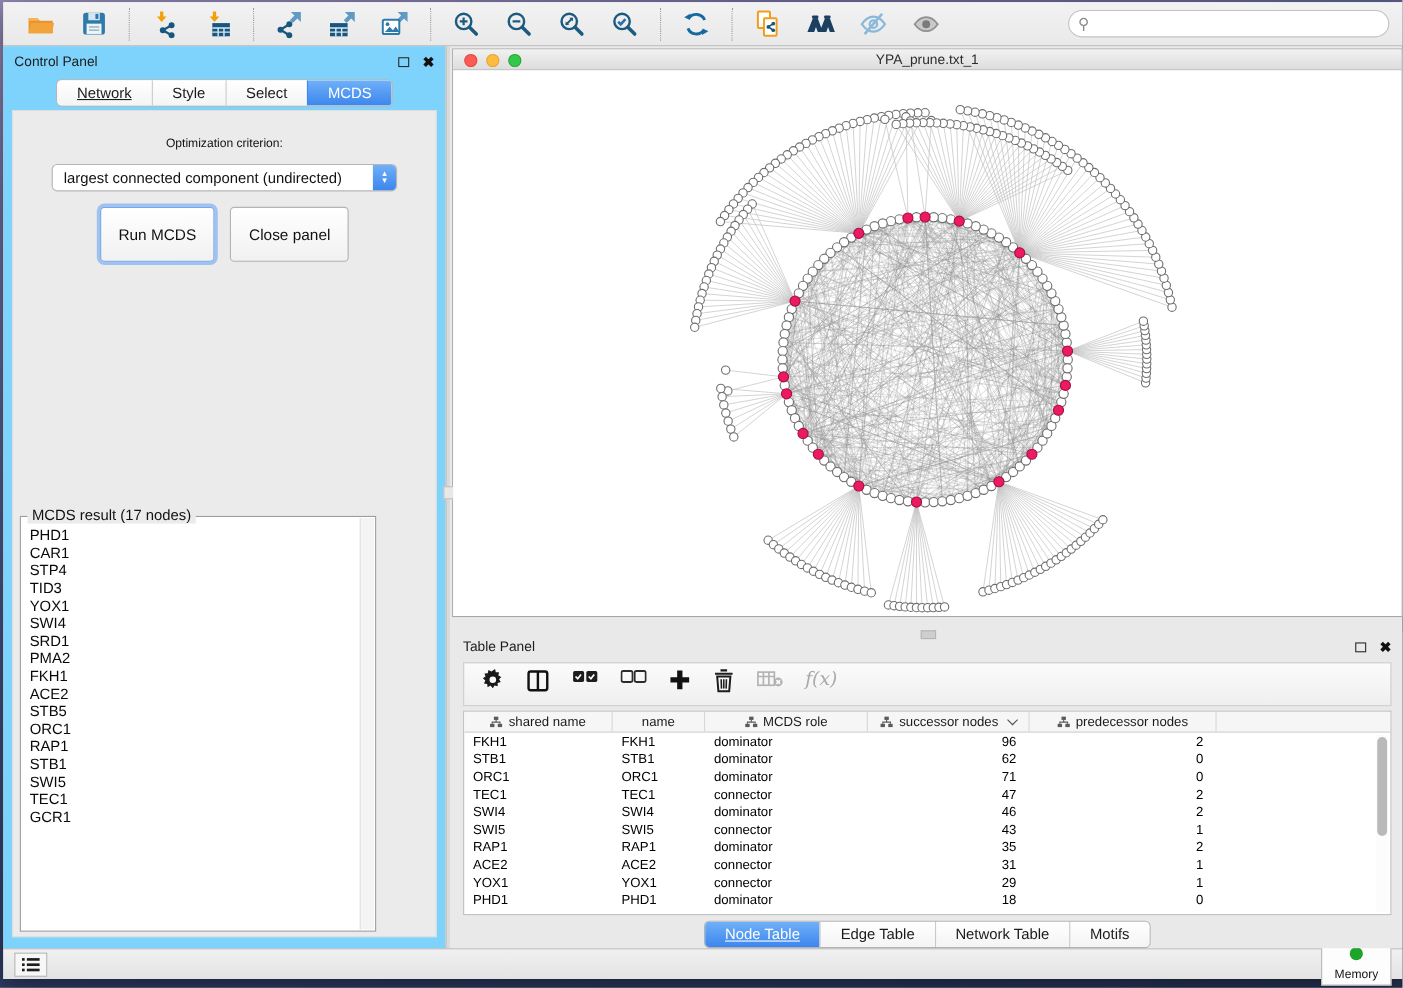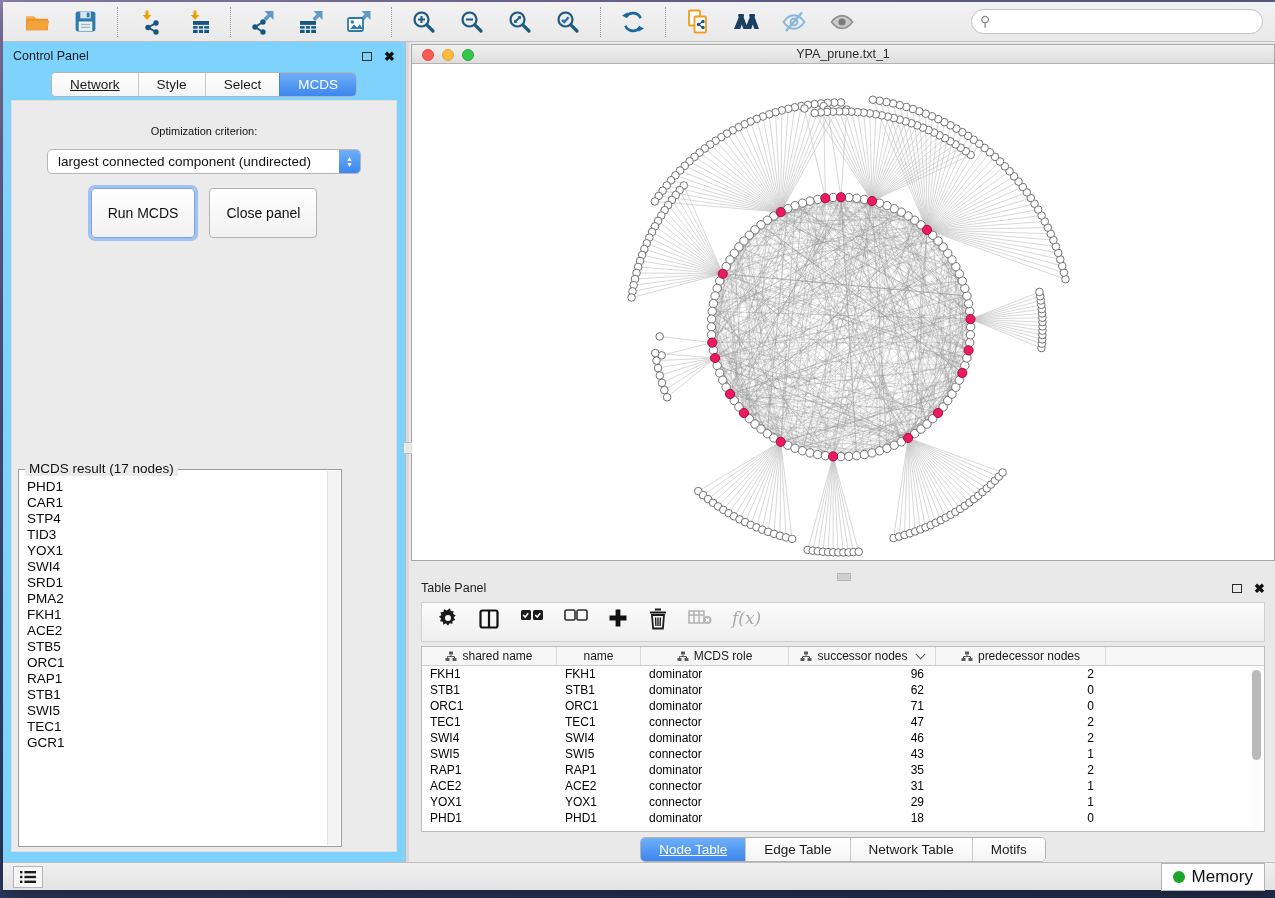--- a/index.html
+++ b/index.html
@@ -120,21 +120,21 @@
   .nt-thumb { position:absolute; left:1px; top:2px; width:9px; height:90px; background:#b9b9b9; border-radius:5px; }
   .tp-tabs-row { height:30px; flex:none; display:flex; justify-content:center; align-items:flex-end; }
   
   .status-bar {
     height:28px; flex:none; background:linear-gradient(#f0f0f0,#e3e3e3);
     border-top:1px solid #bdbdbd; display:flex; align-items:center; padding:0 10px;
   }
   .list-btn { width:30px; height:22px; border:1px solid #b5b5b5; background:#f7f7f7; display:flex; align-items:center; justify-content:center; }
   .memory-btn {
     margin-left:auto; display:flex; align-items:center; gap:7px;
-    border:1px solid #b5b5b5; background:#fdfdfd; padding:3px 11px; font-size:17px; color:#111;
+    border:1px solid #b5b5b5; background:#fdfdfd; padding:3px 11px; font-size:11px; color:#111;flex-direction:column;
   }
   .mem-dot { width:12px; height:12px; border-radius:50%; background:#1ea32b; }
 </style>
 </head>
 <body>
 
 <div class="app-window">
 
   <div class="toolbar">
     <div class="tb-group">

